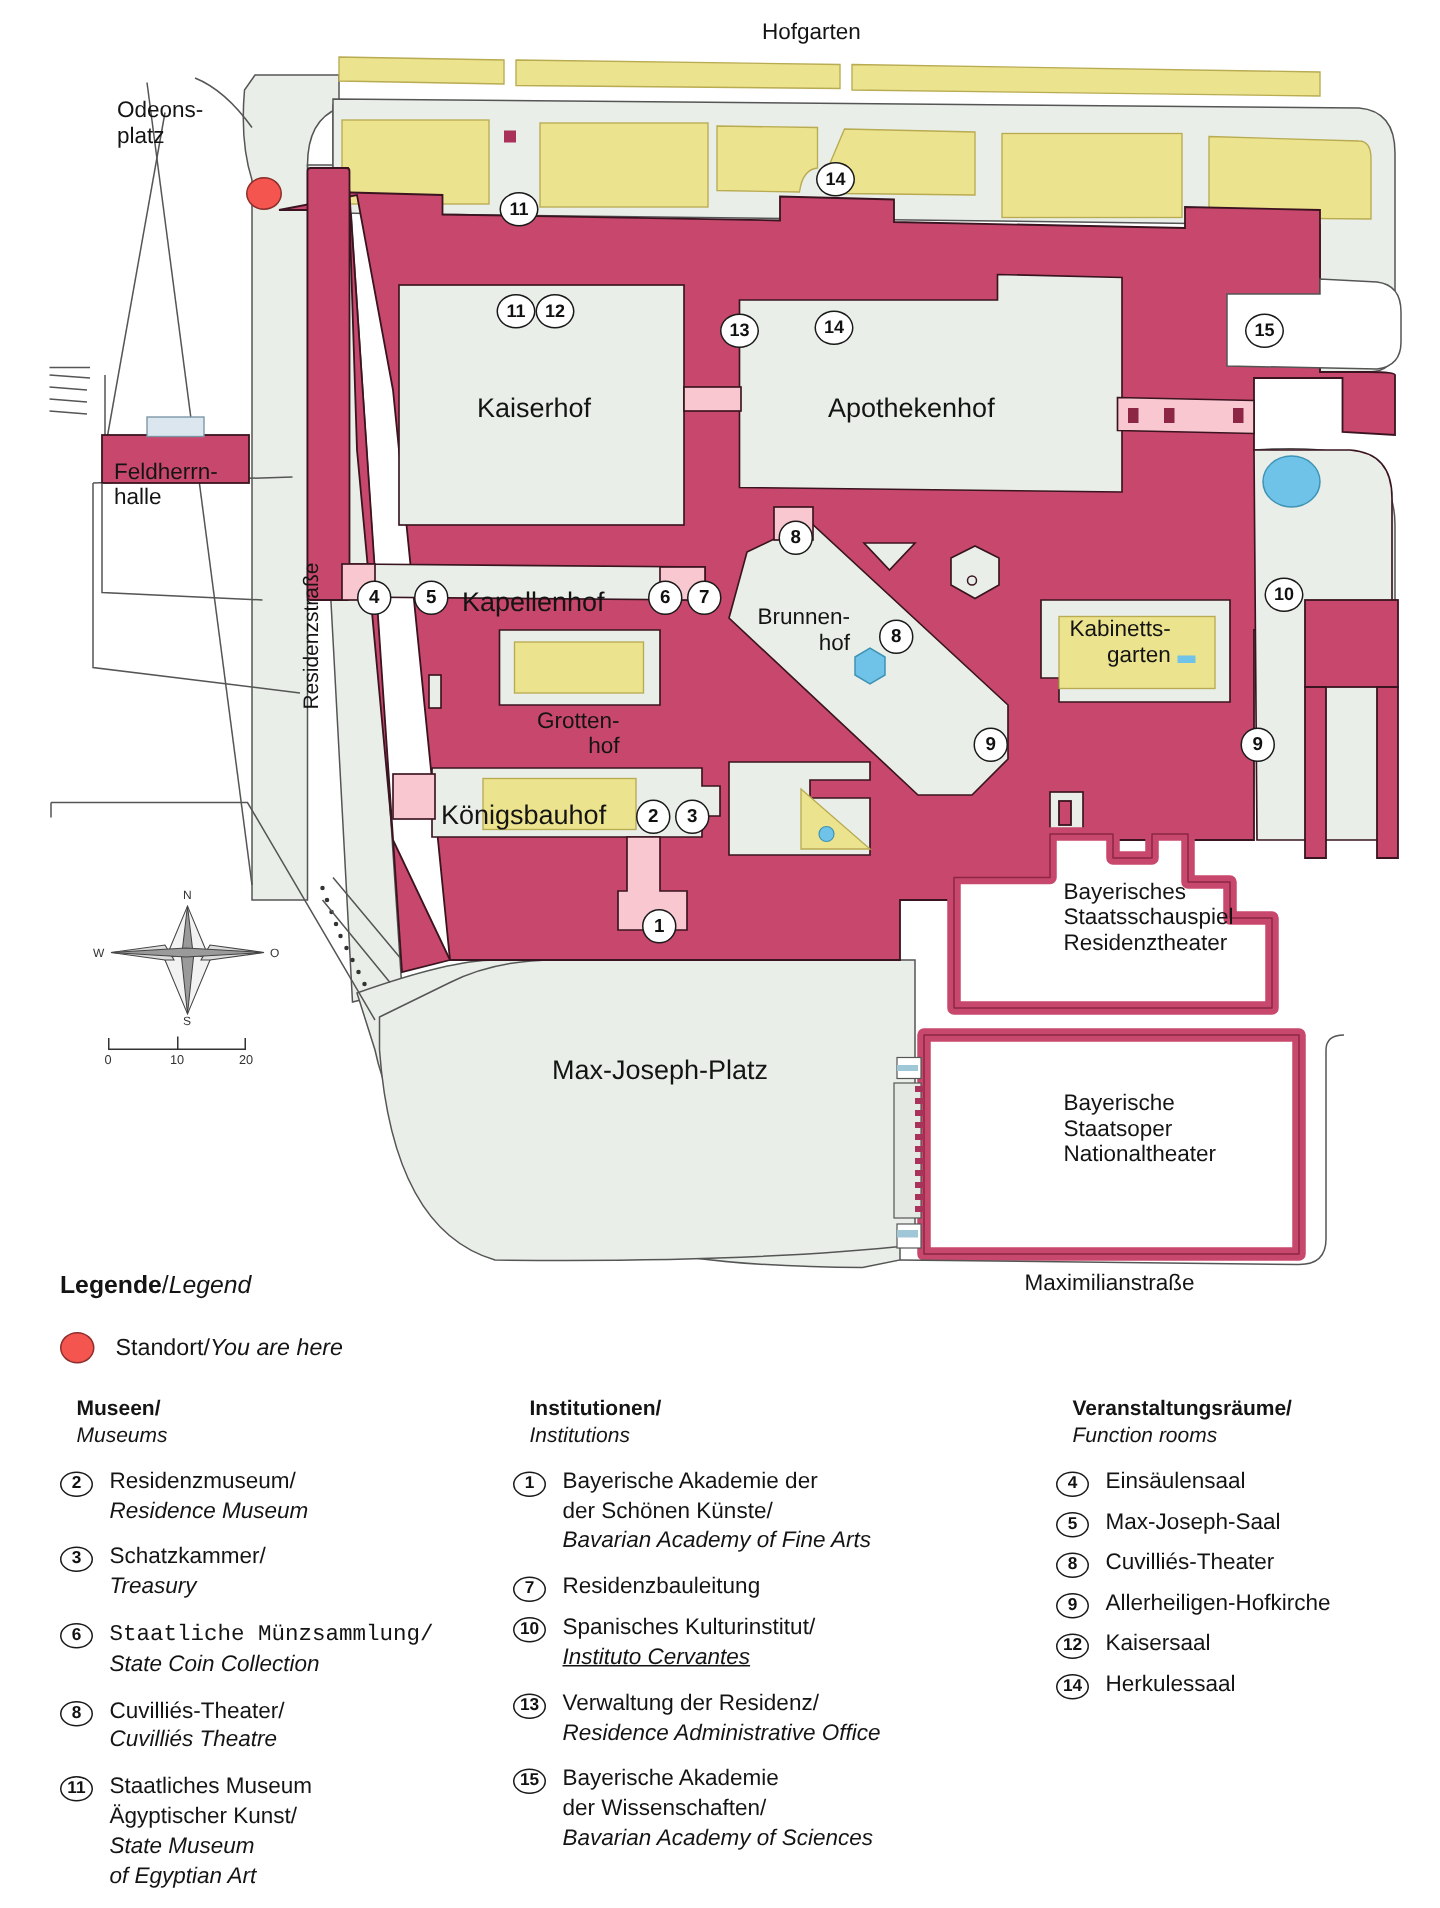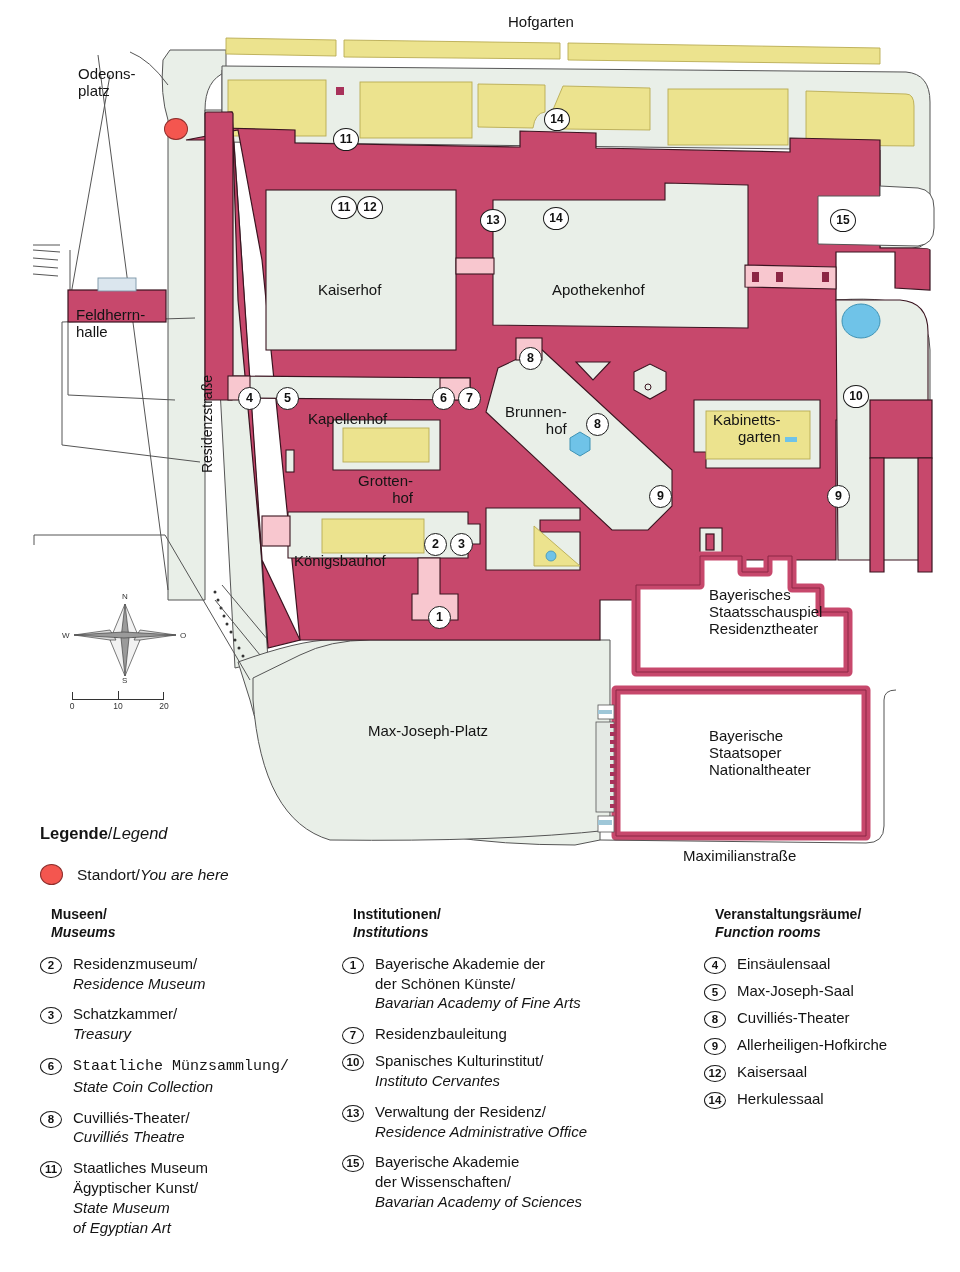--- a/index.html
+++ b/index.html
@@ -7,21 +7,21 @@
     width:960px;height:1272px;position:relative;overflow:hidden;
     font-family:"Liberation Sans","DejaVu Sans",sans-serif;
     color:#141414;
   }
   #map-area{position:absolute;left:0;top:0;width:960px;height:880px;}
   #map-svg{position:absolute;left:0;top:0;}
 
   
   .mlabel{position:absolute;font-size:15px;color:#141414;line-height:1.12;white-space:pre;}
   .mlabel.c{text-align:right;}
-  .mlabel.big{font-size:15px;margin-top:20px;}
+  .mlabel.big{font-size:18px;}
 
   
   .badge{
     position:absolute;width:23px;height:23px;border-radius:50%;
     background:#ffffff;border:1.4px solid #1a1a1a;
     font-size:12.5px;font-weight:600;line-height:21px;text-align:center;
     color:#111;box-sizing:border-box;
   }
   .badge.w2{width:26px;height:23px;border-radius:50%/50%;line-height:20px;font-size:12px;}
 
@@ -36,38 +36,38 @@
   .cdir{position:absolute;font-size:8px;color:#333;}
 
   
   #scalebar{position:absolute;left:72px;top:692px;width:92px;}
   #scalebar .bar{height:7px;border:1px solid #333;border-top:none;position:relative;}
   #scalebar .bar i{position:absolute;top:-1px;bottom:-1px;width:1px;background:#333;left:50%;}
   #scalebar .nums{position:relative;height:12px;font-size:8.5px;color:#333;}
   #scalebar .nums span{position:absolute;top:1px;transform:translateX(-50%);}
 
   
-  #legend{position:absolute;left:0;top:814px;width:808px;height:434px;}
+  #legend{position:absolute;left:0;top:838px;width:808px;height:434px;}
   #legend-title{position:absolute;left:40px;top:10px;font-size:16.5px;}
   #legend-title b{font-weight:700;}
   #legend-title i{font-style:italic;}
 
   #you-row{position:absolute;left:40px;top:50px;display:flex;align-items:center;gap:14px;}
   #you-row .dot{width:21px;height:19px;border-radius:50%;background:#f4564f;border:1.6px solid #8c2e2c;}
   #you-row .txt{font-size:15.5px;}
   #you-row .txt i{font-style:italic;}
 
   .lcol{position:absolute;top:92px;}
   .lcol.c1{left:40px;width:300px;}
   .lcol.c2{left:342px;width:350px;}
   .lcol.c3{left:704px;width:256px;}
 
   .lhead{font-size:14px;line-height:1.28;margin-bottom:12px;margin-left:11px;}
   .lhead b{font-weight:700;}
-  .lhead i{font-style:italic;display:block;font-weight:700;}
+  .lhead i{font-style:italic;display:block;font-weight:400;}
 
   .litem{display:flex;align-items:flex-start;margin-bottom:11px;}
   .litem .num{
     flex:0 0 auto;width:22px;height:17px;border-radius:50%;
     border:1.3px solid #1a1a1a;background:#fff;color:#111;
     font-size:11.5px;font-weight:600;text-align:center;line-height:15px;
     box-sizing:border-box;margin-top:3px;
   }
   .litem .ltxt{margin-left:11px;font-size:15px;line-height:1.32;}
   .litem .ltxt i{font-style:italic;display:block;}
@@ -372,21 +372,21 @@
           <div class="num">1</div>
           <div class="ltxt"><span style="white-space: pre-line;">Bayerische Akademie der
 der Schönen Künste/</span><i style="white-space: pre-line;">Bavarian Academy of Fine Arts</i></div>
         </div>
         <div class="litem tight">
           <div class="num">7</div>
           <div class="ltxt"><span style="white-space: pre-line;">Residenzbauleitung</span></div>
         </div>
         <div class="litem">
           <div class="num">10</div>
-          <div class="ltxt"><span style="white-space: pre-line;">Spanisches Kulturinstitut/</span><i style="white-space: pre-line;">Instituto Cervantes</i></div>
+          <div class="ltxt"><span style="white-space: pre-line;">Spanisches Kulturinstitut/</span><i style="white-space: pre-line; text-decoration: underline;">Instituto Cervantes</i></div>
         </div>
         <div class="litem">
           <div class="num">13</div>
           <div class="ltxt"><span style="white-space: pre-line; text-align: center;">Verwaltung der Residenz/</span><i style="white-space: pre-line; text-align: center;">Residence Administrative Office</i></div>
         </div>
         <div class="litem">
           <div class="num">15</div>
           <div class="ltxt"><span style="white-space: pre-line;">Bayerische Akademie
 der Wissenschaften/</span><i style="white-space: pre-line;">Bavarian Academy of Sciences</i></div>
         </div>

